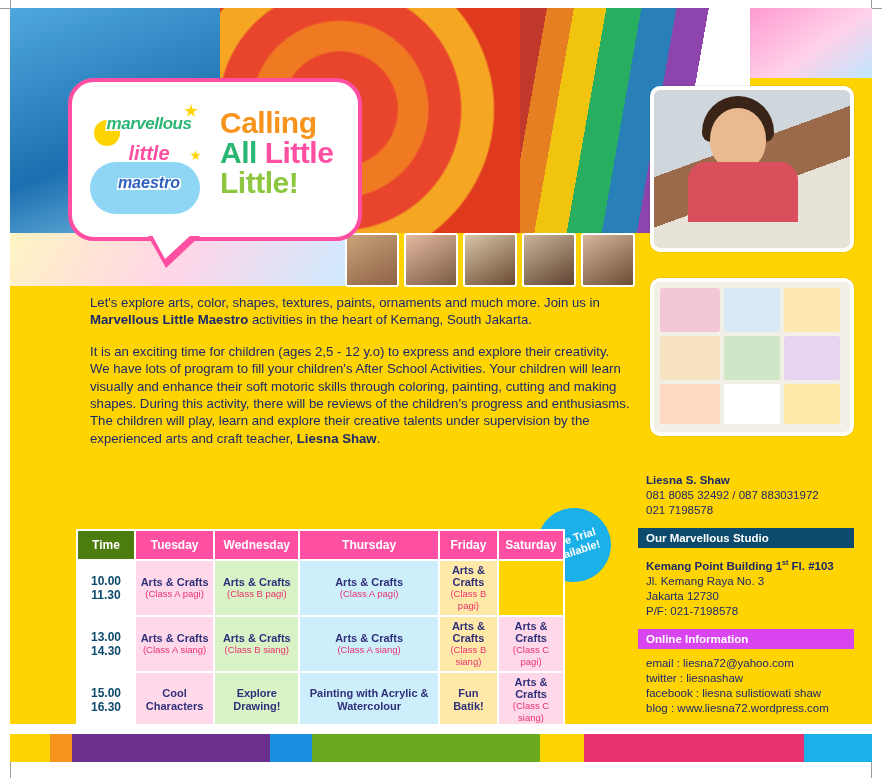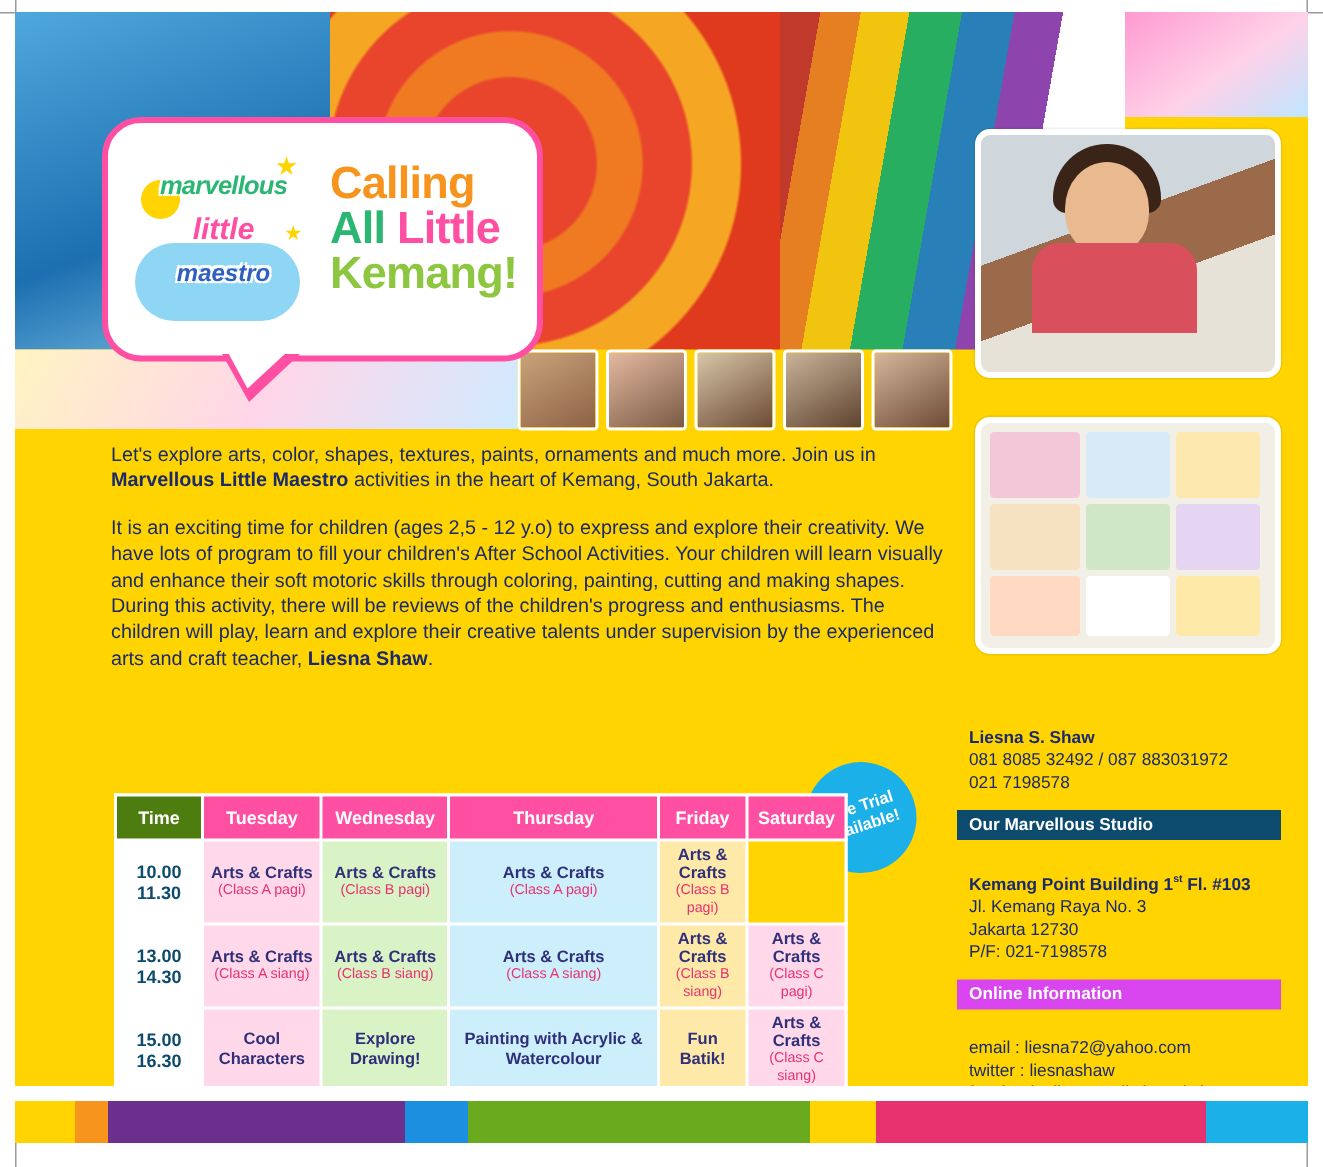--- a/index.html
+++ b/index.html
@@ -46,21 +46,21 @@
   .lgstar{position:absolute;width:14px;height:14px;background:#ffd400;clip-path:polygon(50% 0,61% 35%,98% 35%,68% 57%,79% 91%,50% 70%,21% 91%,32% 57%,2% 35%,39% 35%);}
 
   .headline{position:absolute;left:148px;top:26px;width:130px;font-weight:bold;font-size:30px;line-height:30px;letter-spacing:-.5px;}
   .h-call{color:#f7941e;}
   .h-all{color:#2bb673;}
   .h-little{color:#ff4fa3;}
   .h-art{color:#8dc63f;}
 
   
   .copy{position:absolute;left:64px;top:286px;width:556px;color:#1b2a6b;font-size:13.2px;line-height:17.4px;}
-  .copy p{margin:0 0 14px 0;}
+  .copy p{margin:0 0 14px 16px;}
   .copy b{font-weight:bold;}
 
   
   .sched{position:absolute;left:66px;top:521px;width:489px;border-collapse:collapse;font-size:10.5px;background:#fff;}
   .sched td,.sched th{border:2px solid #ffffff;text-align:center;vertical-align:middle;}
   .sched thead th{background:#ff4fa3;color:#ffffff;font-size:12px;font-weight:bold;height:26px;}
   .sched thead th.time{background:#4d7c0f;}
   .tcell{background:#fff;color:#0c4a6e;font-weight:bold;font-size:12px;width:56px;line-height:14px;padding:6px 0;}
   .cell{padding:3px 2px;line-height:12px;}
   .c-pink{background:#ffd9ea;}
@@ -73,21 +73,21 @@
   .plain{font-weight:bold;color:#2f2f7a;font-size:11px;line-height:13px;}
 
   .trial{position:absolute;left:527px;top:500px;width:74px;height:74px;border-radius:50%;background:#1cb0e8;color:#ffffff;font-weight:bold;font-size:11px;line-height:13px;display:flex;align-items:center;justify-content:center;text-align:center;transform:rotate(-18deg);}
 
   
   .infocol{position:absolute;left:628px;top:458px;width:216px;}
   .bar{height:20px;display:flex;align-items:center;padding-left:8px;color:#ffffff;font-weight:bold;font-size:11.5px;}
   .bar.blue{background:#1c6fb0;}
   .bar.pink{background:#0c4a6e;}
   .bar.green{background:#d946ef;}
-  .infotext{color:#1b2a6b;font-size:11.5px;line-height:15px;padding:7px 0 10px 8px;margin-top:12px;}
+  .infotext{color:#1b2a6b;font-size:11.5px;line-height:15px;padding:7px 0 10px 8px;}
   .infotext b{font-weight:bold;}
   sup{font-size:7px;}
 
   
   .strip{position:absolute;left:0;bottom:0;width:862px;height:28px;display:flex;}
   .strip i{display:block;height:100%;}
   .footwhite{position:absolute;left:0;bottom:28px;width:862px;height:10px;background:#ffffff;}
 </style>
 </head>
 <body>
@@ -154,21 +154,21 @@
         <div class="lgstar" style="left:98px;top:4px;"></div>
         <div class="lgstar" style="left:104px;top:50px;width:11px;height:11px;"></div>
         <div class="lgtxt1">marvellous</div>
         <div class="lgtxt2">little</div>
         <div class="lgtxt3">maestro</div>
       </div>
       <div class="headline">
         <span class="h-call">Calling</span><br>
         <span class="h-all">All</span>
         <span class="h-little">Little</span><br>
-        <span class="h-art">Kemang!</span>
+        <span class="h-art">Little!</span>
       </div>
     </div>
 
     <div class="copy">
       <p><span>Let's explore arts, color, shapes, textures, paints, ornaments and much more. Join us in </span><b>Marvellous Little Maestro</b><span> activities in the heart of Kemang, South Jakarta.</span></p>
       <p><span>It is an exciting time for children (ages 2,5 - 12 y.o) to express and explore their creativity. We have lots of program to fill your children's After School Activities. Your children will learn visually and enhance their soft motoric skills through coloring, painting, cutting and making shapes. During this activity, there will be reviews of the children's progress and enthusiasms. The children will play, learn and explore their creative talents under supervision by the experienced arts and craft teacher, </span><b>Liesna Shaw</b><span>.</span></p>
     </div>
 
     <div class="trial">Free Trial available!</div>
 

